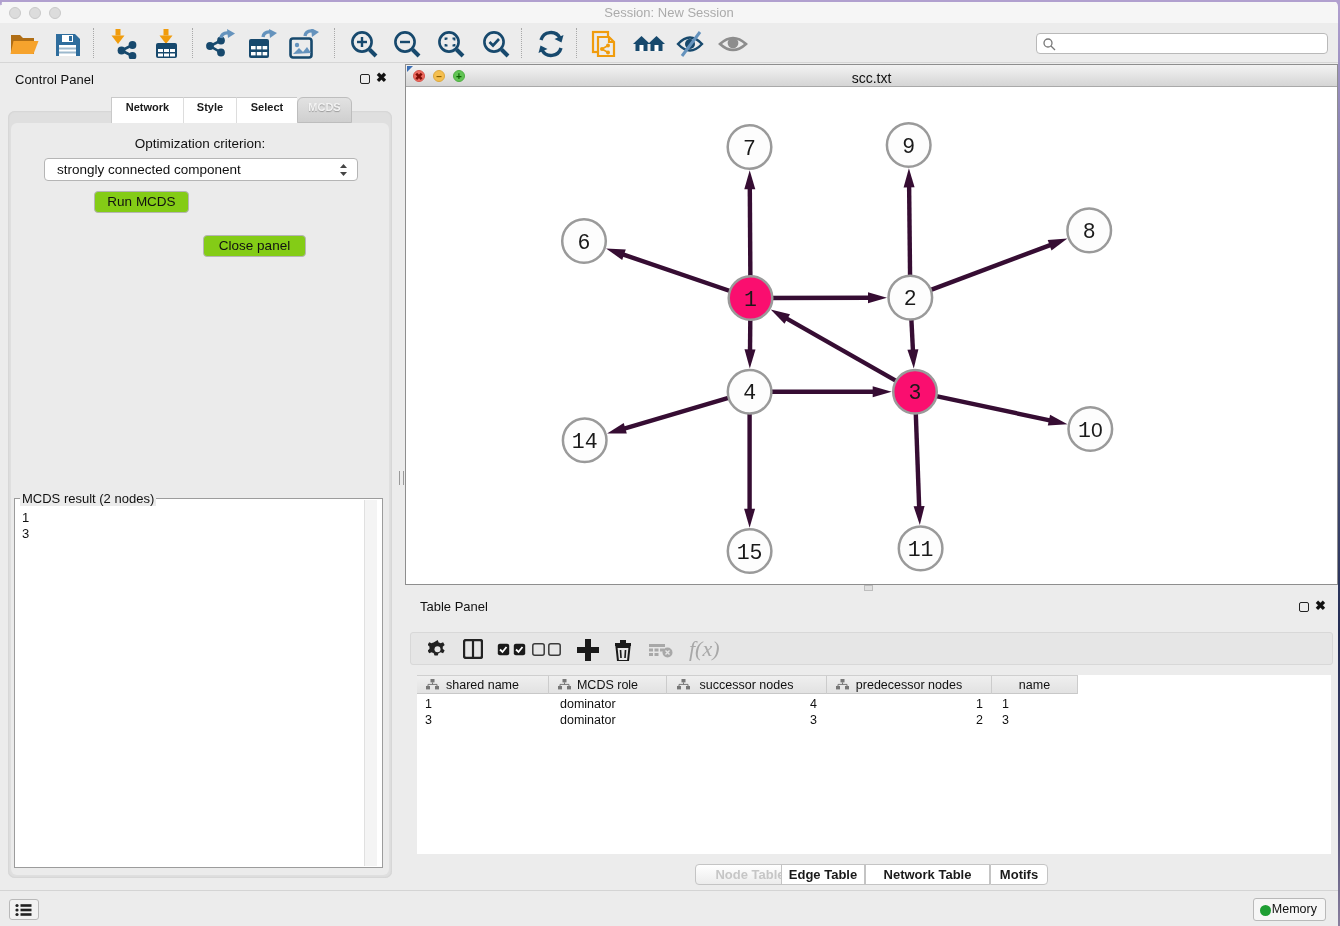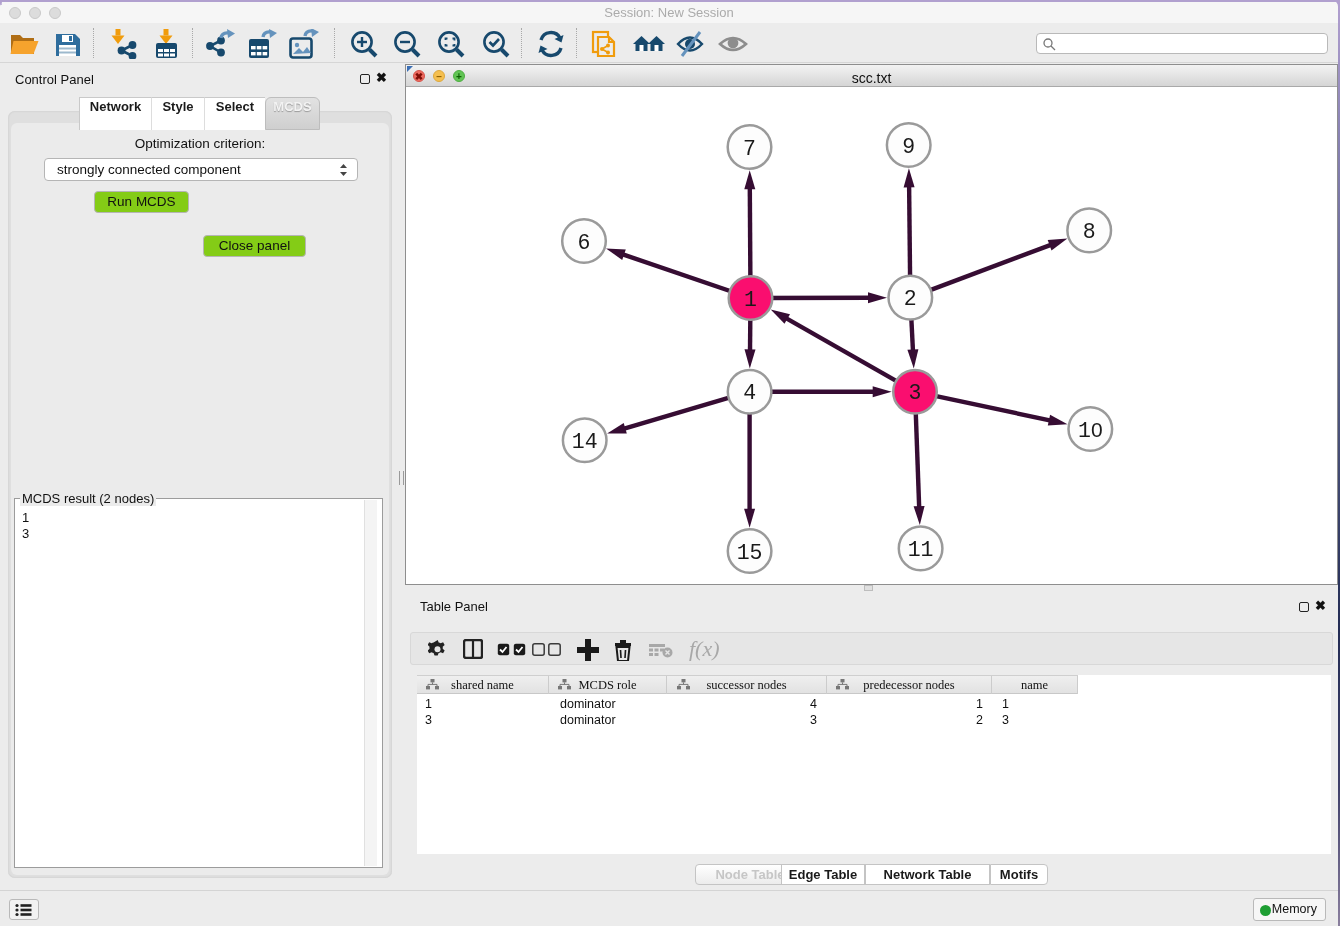--- a/index.html
+++ b/index.html
@@ -18,21 +18,21 @@
 #searchbox svg { position:absolute; left:5px; top:3px; }
 
 #cp-title { position:absolute; left:15px; top:72px; font-size:13px; color:#111; }
 #cp-float { position:absolute; left:360px; top:74px; width:10px; height:10px; border:1.5px solid #222; border-radius:2px; }
 #cp-close { position:absolute; left:376px; top:70px; font-size:13px; font-weight:bold; color:#111; }
 #tp-float { position:absolute; left:1299px; top:602px; width:10px; height:10px; border:1.5px solid #222; border-radius:2px; }
 #tp-close { position:absolute; left:1315px; top:598px; font-size:13px; font-weight:bold; color:#111; }
 #cp-panel { position:absolute; left:8px; top:111px; width:384px; height:767px; background:#dfdfdf; border-radius:7px; box-shadow:inset 0 0 2px #c0c0c0; }
 #cp-inner { position:absolute; left:11px; top:123px; width:378px; height:752px; background:#ebebeb; border-radius:6px; }
 #tabs { position:absolute; left:79px; top:97px; height:19px; }
-.tab { position:absolute; top:0; height:33px; background:#fff; border-top:1px solid #c9c9c9; font-size:13px; font-weight:bold; color:#1a1a1a; text-align:center; line-height:18px; }
+.tab { position:absolute; top:0; height:26px; background:#fff; border-top:1px solid #c9c9c9; font-size:11px; font-weight:bold; color:#1a1a1a; text-align:center; line-height:18px;margin-left:32px; }
 #tab-mcds { background:linear-gradient(180deg,#e2e2e2,#cfcfcf); color:#f3f3f3; text-shadow:0 1px 1px #9a9a9a; border:1px solid #bdbdbd; border-radius:6px 6px 0 0; }
 #opt-label { position:absolute; left:0px; top:136px; width:400px; text-align:center; font-size:13.5px; color:#111; }
 #opt-select { position:absolute; left:44px; top:158px; width:314px; height:23px; background:#fff; border:1px solid #b5b5b5; border-radius:4px; font-size:13.5px; color:#111; line-height:21px; padding-left:12px; }
 #btn-run { position:absolute; left:94px; top:191px; width:95px; height:22px; }
 #btn-close { position:absolute; left:203px; top:191px; width:103px; height:22px;margin-top:44px; }
 .btn { background:#84cc16; border:1px solid #b5b5b5; border-radius:4px; font-size:13.5px; color:#111; text-align:center; line-height:20px; }
 #mcds-box { position:absolute; left:14px; top:498px; width:369px; height:370px; border:1px solid #9c9c9c; background:#fff; }
 #mcds-legend { position:absolute; left:20px; top:491px; background:#ebebeb; font-size:13px; color:#111; padding:0 2px; }
 #mcds-items { position:absolute; left:22px; top:510px; font-size:13px; color:#111; line-height:16px; }
 #mcds-scroll { position:absolute; left:364px; top:500px; width:13px; height:366px; background:#f4f4f4; border-left:1px solid #e0e0e0; }
@@ -341,21 +341,21 @@
             <rect x="11" y="5.5" width="4" height="3"></rect>
             <rect x="0" y="10" width="4" height="3"></rect>
             <rect x="5.5" y="10" width="4" height="3"></rect>
           </g>
           <circle cx="18.5" cy="9.5" r="5" fill="#a8a8a8"></circle>
           <path d="M16.5 7.5 l4 4 M20.5 7.5 l-4 4" stroke="#e6e6e6" stroke-width="1.4"></path>
         </svg>
       <div style="position:absolute; left:278px; top:3px; font-family:'Liberation Serif',serif; font-style:italic; font-size:22px; color:#a8a8a8;">f(x)</div>
     </div>
     <div id="tp-table">
-      <div id="tp-header" style="width:661px;font-family:Liberation Serif, serif;">
+      <div id="tp-header" style="width:661px;">
         <div class="hcell" style="left:0; width:132px;">shared name</div>
         <div class="hcell" style="left:132px; width:118px;">MCDS role</div>
         <div class="hcell" style="left:250px; width:160px;">successor nodes</div>
         <div class="hcell" style="left:410px; width:165px;">predecessor nodes</div>
         <div class="hcell" style="left:575px; width:86px;">name</div>
       </div>
       <svg class="hico" style="left:9px;" width="13" height="11" viewBox="0 0 13 11">
           <g fill="#777">
             <rect x="4.5" y="0" width="4" height="3.4"></rect>
             <rect x="0" y="7" width="4" height="3.4"></rect>

